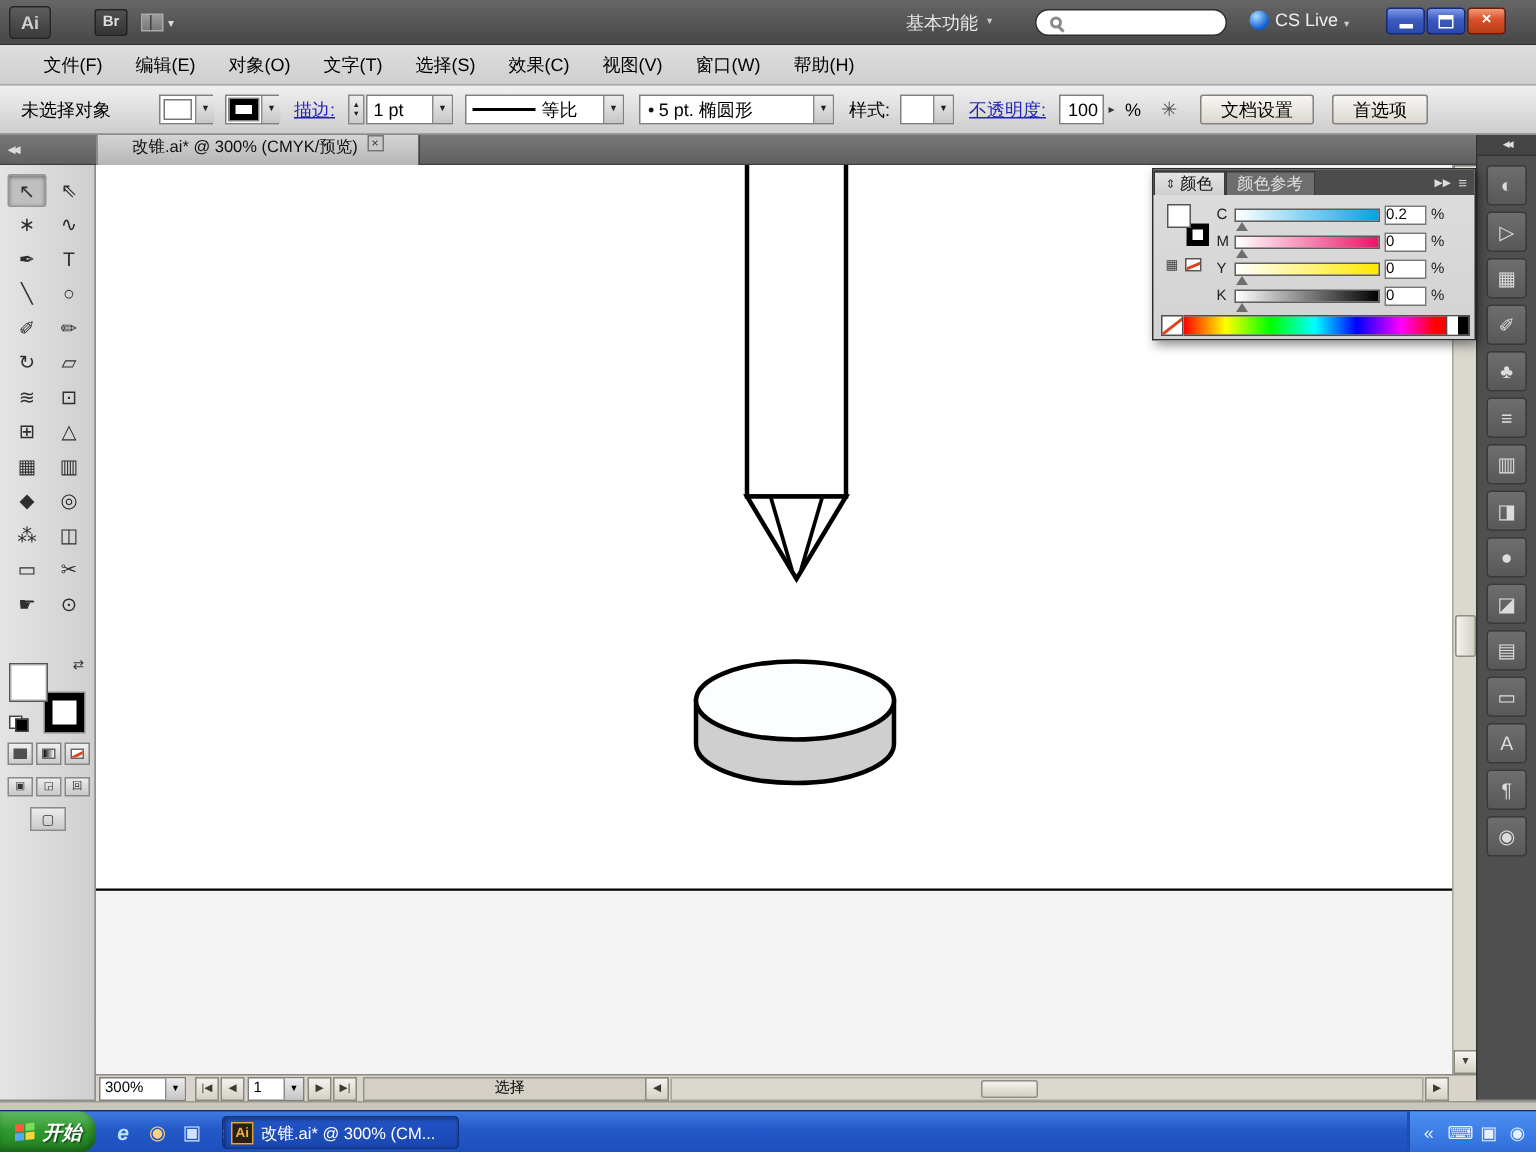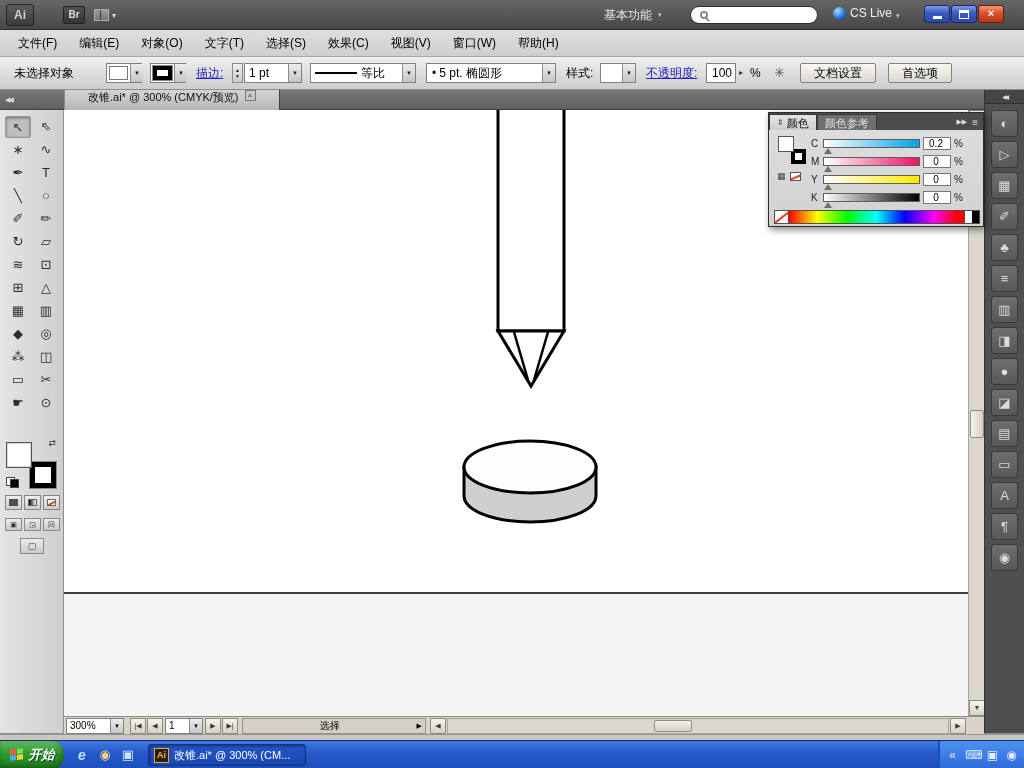--- a/index.html
+++ b/index.html
@@ -21,21 +21,21 @@
   .cslive-btn{position:absolute;left:833px;top:6px;display:flex;align-items:flex-end;gap:4px;color:#eee;font-size:12px}
   .cs-globe{width:13px;height:13px;border-radius:50%;background:radial-gradient(circle at 35% 30%,#aadcff,#1565d8 65%,#0a3f96)}
   .cslive-btn .dda{font-size:7px;color:#ccc}
   .winbtn{position:absolute;top:5px;width:26px;height:18px;border:1px solid #14297a;border-radius:3px;color:#fff;text-align:center;line-height:15px;font-size:11px;font-weight:bold}
   .btn-min,.btn-restore{background:linear-gradient(#7e9ae8,#3a5ac0 45%,#2b49a8)}
   .btn-close{background:linear-gradient(#f09a76,#d9502a 45%,#b83a16);border-color:#6e1a08}
   .min-glyph{display:inline-block;width:9px;height:3px;background:#fff;margin-top:10px}
   .restore-glyph{display:inline-block;width:10px;height:9px;border:1px solid #fff;border-top:3px solid #fff;margin-top:4px}
 
   
-  .menubar{position:absolute;left:0;top:30px;width:1024px;height:27px;background:linear-gradient(#dedede,#cfcfcf);border-bottom:1px solid #a6a6a6;display:flex;align-items:center;padding-left:7px}
+  .menubar{position:absolute;left:0;top:30px;width:1024px;height:27px;background:linear-gradient(#dedede,#cfcfcf);border-bottom:1px solid #a6a6a6;display:flex;align-items:center;padding-left:18px}
   .menu-item{padding:0 11px;height:27px;line-height:27px;font-size:12px;white-space:nowrap}
 
   
   .controlbar{position:absolute;left:0;top:57px;width:1024px;height:33px;background:linear-gradient(#f0f0f0,#cdcdcd);border-bottom:1px solid #8d8d8d}
   .cb{position:absolute;top:6px;height:20px;line-height:20px;font-size:12px;white-space:nowrap}
   .combo{background:#fff;border:1px solid #808080;display:flex;align-items:center;height:20px}
   .dd-btn{width:13px;height:100%;background:linear-gradient(#ececec,#c6c6c6);border-left:1px solid #8a8a8a;font-size:6px;text-align:center;line-height:18px;color:#222;flex:none}
   .link{color:#2323b8;text-decoration:underline}
   .bevel-btn{background:linear-gradient(#f8f7f5,#dcd8d0);border:1px solid #85827a;border-radius:2px;text-align:center;font-size:12px;line-height:19px}
   .swx{width:19px;height:14px;margin:0 2px;flex:none}
@@ -111,21 +111,21 @@
   .mini-none::after{content:"";position:absolute;left:-2px;top:3px;width:15px;height:1.5px;background:#d42;transform:rotate(-22deg)}
   .cp-rows{position:absolute;left:42px;top:4px;width:170px}
   .ch-row{display:flex;align-items:center;height:18px;gap:3px}
   .ch-label{width:9px;font-size:10px;color:#222}
   .ch-track{position:relative;width:97px;height:9px;border:1px solid #5e5e5e;flex:none}
   .ch-track[data-key="c"]{background:linear-gradient(90deg,#fff,#00a3e8)}
   .ch-track[data-key="m"]{background:linear-gradient(90deg,#fff,#ec1368)}
   .ch-track[data-key="y"]{background:linear-gradient(90deg,#fff,#ffe800)}
   .ch-track[data-key="k"]{background:linear-gradient(90deg,#fff,#000)}
   .ch-thumb{position:absolute;left:0;bottom:-7px;width:0;height:0;border-left:4px solid transparent;border-right:4px solid transparent;border-bottom:6px solid #6e6e6e}
-  .ch-value{width:28px;height:13px;background:#fff;border:1px solid #767676;font-size:10px;text-align:center;padding-right:2px;line-height:11px;flex:none}
+  .ch-value{width:28px;height:13px;background:#fff;border:1px solid #767676;font-size:10px;text-align:left;padding-right:2px;line-height:11px;flex:none}
   .ch-unit{font-size:10px;color:#222}
   .cp-spectrum{position:absolute;left:5px;bottom:4px;width:206px;height:14px;display:flex}
   .none-sw{width:15px;background:#fff;border:1px solid #4e4e4e;position:relative;overflow:hidden;flex:none}
   .none-sw::after{content:"";position:absolute;left:-3px;top:5px;width:21px;height:2px;background:#d42;transform:rotate(-38deg)}
   .spec{flex:1;border:1px solid #4e4e4e;border-left:none;background:linear-gradient(90deg,#f00,#ff0 16%,#0f0 33%,#0ff 50%,#00f 66%,#f0f 83%,#f00 96%)}
   .bw{width:15px;display:flex;border:1px solid #4e4e4e;border-left:none;flex:none}
   .bw .w{flex:1;background:#fff}
   .bw .b{flex:1;background:#000}
 
   
@@ -352,21 +352,21 @@
     <span class="sr-dd">▼</span>
   </div>
   <div class="sr nav-btn" style="left:66px">|◀</div>
   <div class="sr nav-btn" style="left:83px">◀</div>
   <div class="sr sr-combo" style="left:101px;width:38px">
     <span class="val" style="flex:1">1</span>
     <span class="sr-dd">▼</span>
   </div>
   <div class="sr nav-btn" style="left:141px">▶</div>
   <div class="sr nav-btn" style="left:158px">▶|</div>
-  <div class="sr status-area" style="left:178px;width:184px">
+  <div class="sr status-area" style="left:178px;width:204px">
     <span style="flex:1;text-align:center">选择</span>
     <span style="font-size:7px;padding-right:3px">▶</span>
   </div>
   <div class="sr nav-btn" style="left:366px">◀</div>
   <div class="sr htrack" style="left:383px;width:502px;height:16px">
     <div class="hthumb" style="left:206px;width:38px"></div>
   </div>
   <div class="sr nav-btn" style="left:886px">▶</div>
 </div>
 <div class="winedge"></div>

